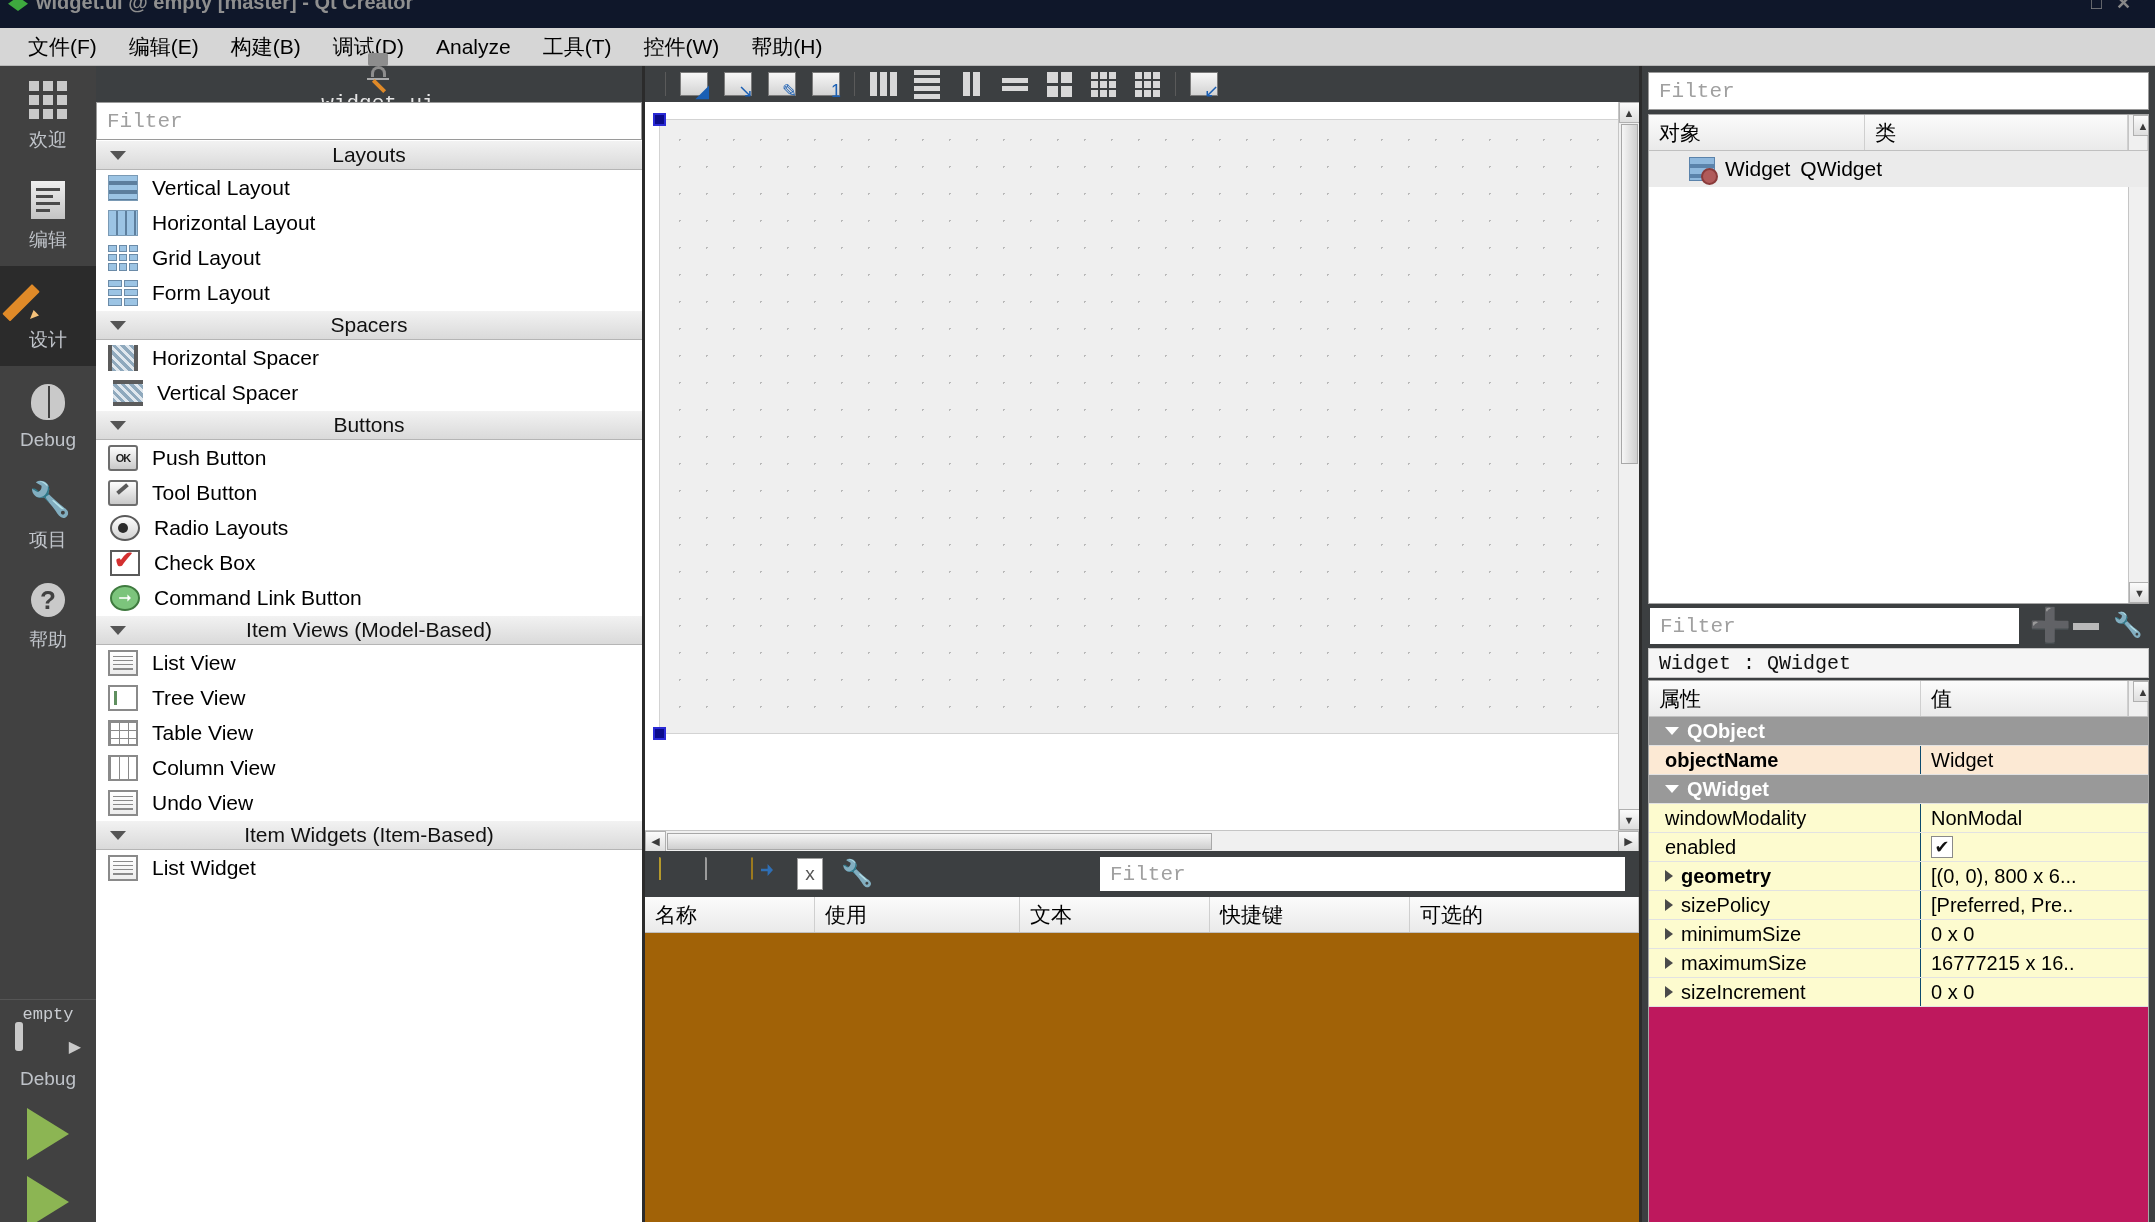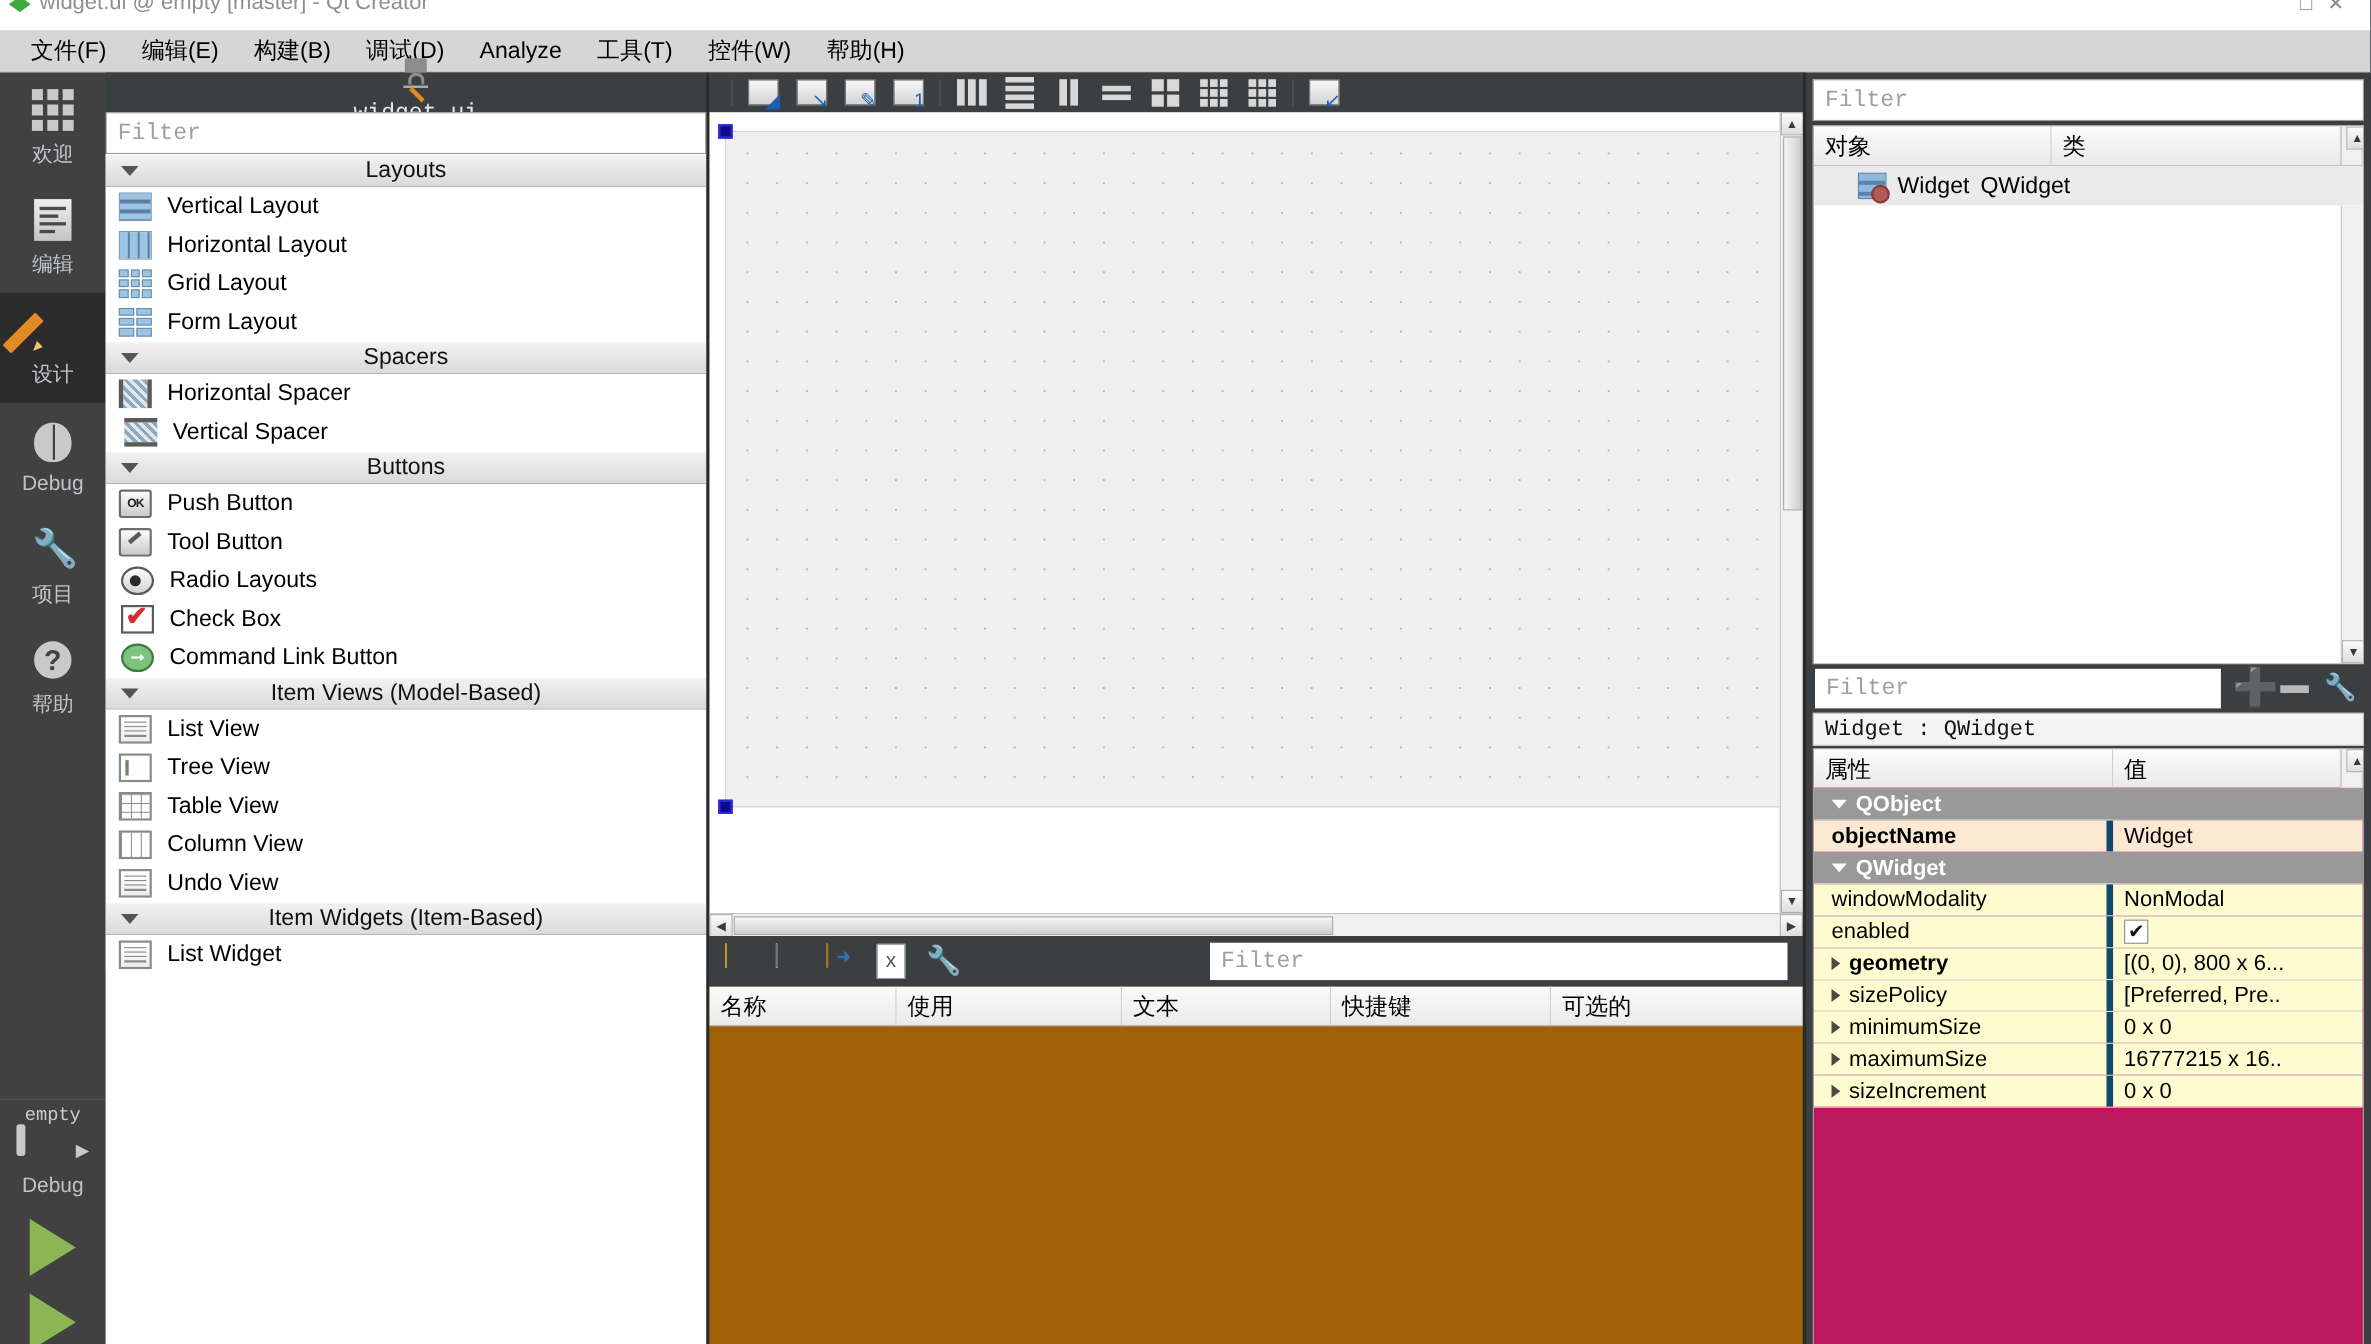--- a/index.html
+++ b/index.html
@@ -6,21 +6,21 @@
   html, body { width: 2155px; height: 1222px; overflow: hidden; }
   body {
     font-family: "Liberation Sans", sans-serif;
     background: #3c3f41;
     font-size: 19px;
     -webkit-font-smoothing: antialiased;
   }
 
   
   #titlebar {
-    height: 28px; background: #ffffff; position: relative; overflow: hidden;
+    height: 28px; background: #0f172a; position: relative; overflow: hidden; font-weight: bold;
   }
   #titlebar .tb-text {
     position: absolute; left: 36px; top: -9px; font-size: 20px;
     color: #8f8f8f; white-space: nowrap;
   }
   #titlebar .tb-logo {
     position: absolute; left: 8px; top: -7px; width: 20px; height: 18px;
     background: #3ea93e; clip-path: polygon(0 60%,50% 20%,100% 60%,50% 100%);
   }
   #titlebar .tb-btns { position: absolute; right: 10px; top: -8px; color:#888; font-size: 18px; letter-spacing: 14px;}
@@ -248,21 +248,21 @@
     font-family:"Liberation Mono", monospace; font-size: 20px; color: #111;}
   #pe-table { flex: 1; margin: 2px 6px 0 6px; background: #be185d; border: 1px solid #a6a6a6;
     display: flex; flex-direction: column; overflow: hidden;}
   #pe-head { height: 36px; display: flex; background: linear-gradient(#fbfbfb,#eaeaea);
     border-bottom: 1px solid #c0c0c0;}
   #pe-head div { padding-left: 10px; display: flex; align-items: center; font-size: 21px; color: #000;
     border-right: 1px solid #cfcfcf;}
   .pe-row { height: 29px; display: flex; align-items: center; font-size: 20px; color: #000;
     border-bottom: 1px solid #e2e2e2;}
   .pe-row .pname { width: 272px; padding-left: 16px; display: flex; align-items: center; gap: 8px;
-    height: 100%; border-right: 6px solid #0c4a6e;}
+    height: 100%; border-right: 1px solid #0c4a6e;}
   .pe-row .pval { flex: 1; padding-left: 10px; height: 100%; display: flex; align-items: center;
     white-space: nowrap; overflow: hidden;}
   .pe-row.group { background: #999999; color: #fff; font-weight: bold; }
   .pe-row.group .pname { border-right: none; color: #fff; }
   .pe-row.group .pval { background: #999999; }
   .pe-row.peach .pname, .pe-row.peach .pval { background: #fce9d4; }
   .pe-row.cream .pname, .pe-row.cream .pval { background: #fdfbcf; }
   .pe-row.bold .pname { font-weight: bold; }
   .tri-right { width: 0; height: 0; border-top: 6px solid transparent;
     border-bottom: 6px solid transparent; border-left: 8px solid #4a4a4a; flex: 0 0 8px;}

